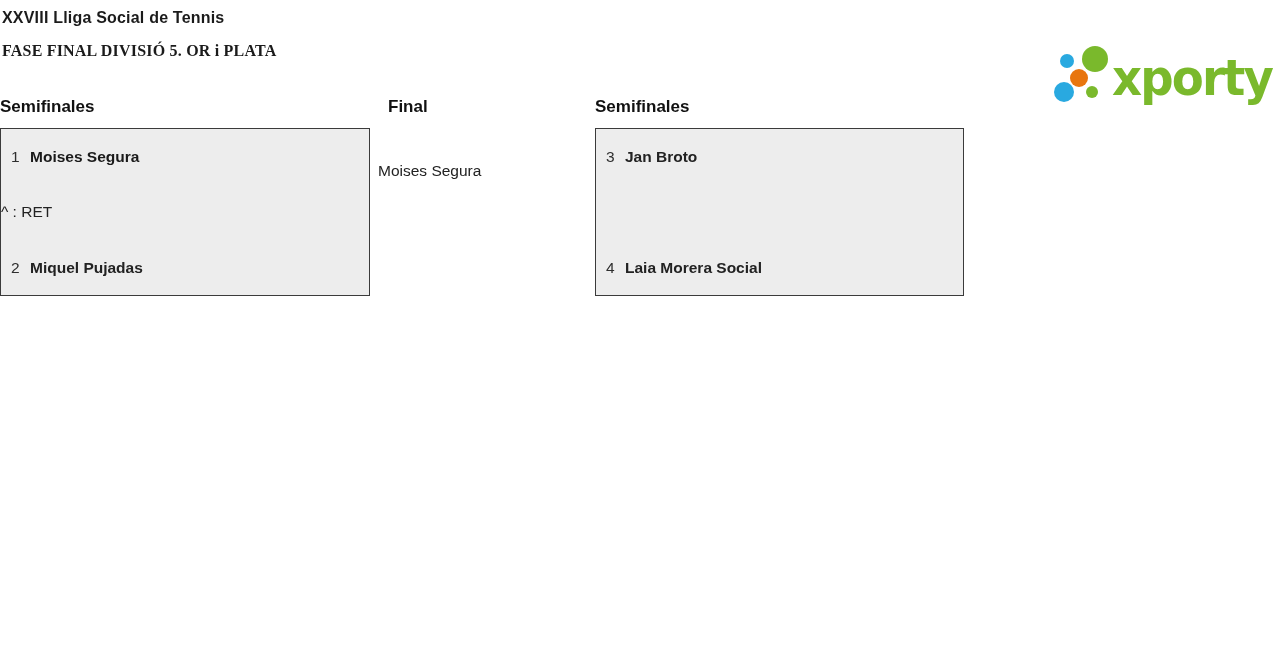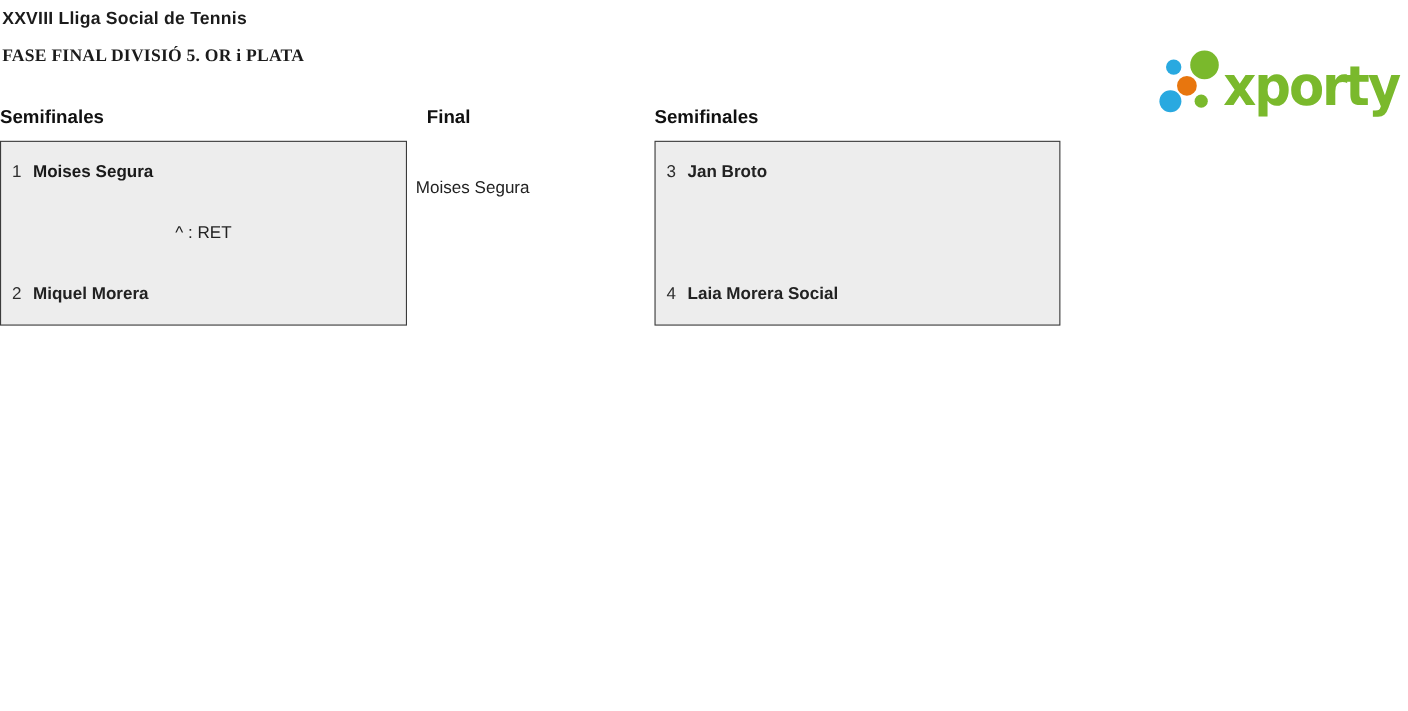--- a/index.html
+++ b/index.html
@@ -88,21 +88,20 @@
   .prow-bottom { top: 130px; }
   .prow .seed { min-width: 10px; color: #2e2e2e; font-weight: 400; }
   .pname { font-weight: 700; }
   .pname.winner { font-weight: 700; color: #1a1a1a; }
 
   .score {
     position: absolute;
     top: 74px;
     left: 0;
     right: 0;
-    text-align: center;
     font-size: 15.5px;
     line-height: 18px;
     color: #222222;
   }
 
   
   .final-participant {
     position: absolute;
     left: 378px;
     top: 162px;
@@ -138,21 +137,21 @@
   <div class="round-label round-right">Semifinales</div>
 
   <div class="match match-left">
     <div class="prow prow-top">
       <span class="seed">1</span>
       <span class="pname winner">Moises Segura</span>
     </div>
     <div class="score">^ : RET</div>
     <div class="prow prow-bottom">
       <span class="seed">2</span>
-      <span class="pname">Miquel Morera</span>
+      <span class="pname">Miquel Pujadas</span>
     </div>
   </div>
 
   <div class="final-participant">Moises Segura</div>
 
   <div class="match match-right">
     <div class="prow prow-top">
       <span class="seed">3</span>
       <span class="pname">Jan Broto</span>
     </div>

